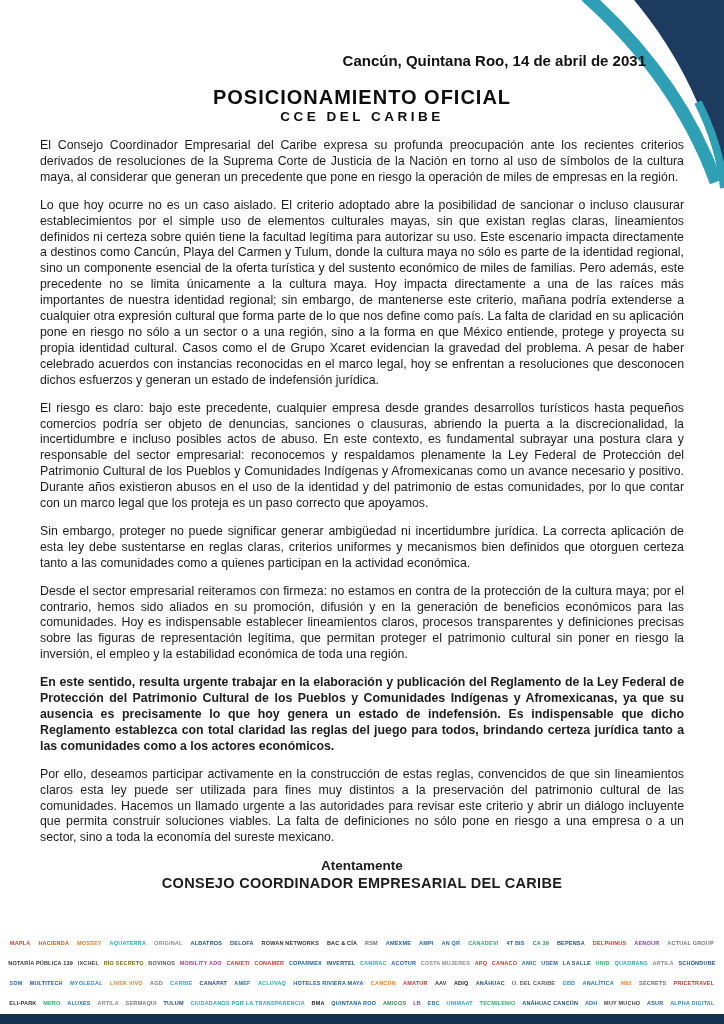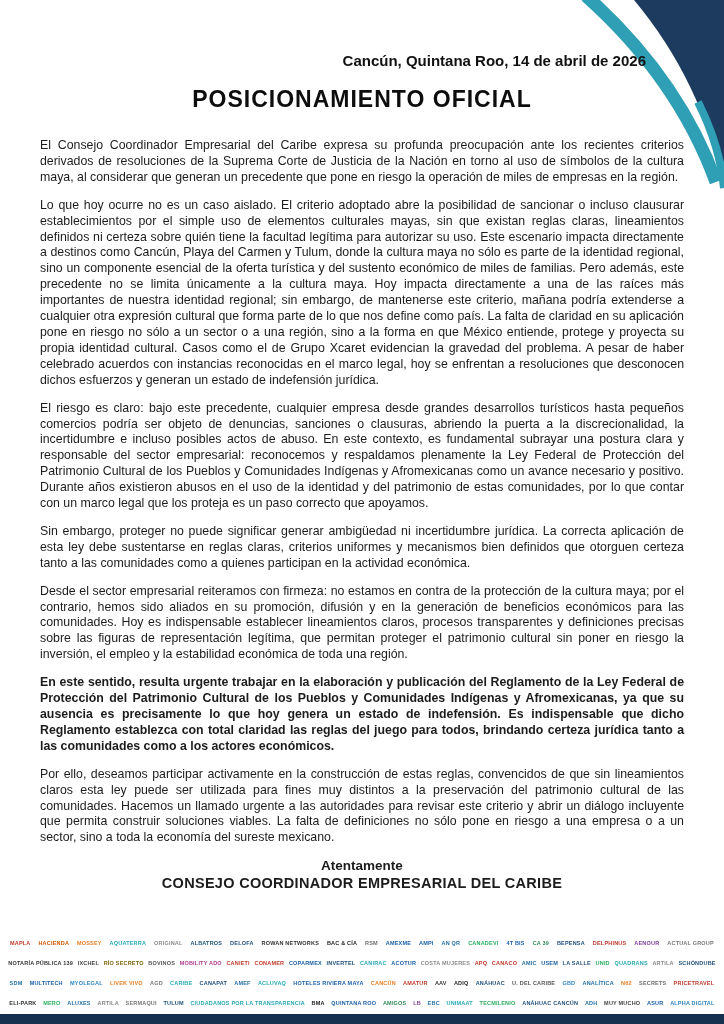--- a/index.html
+++ b/index.html
@@ -57,21 +57,21 @@
     font-size: 15px;
     font-weight: bold;
     color: #111;
   }
 
   .doc-title {
     position: absolute;
     top: 86px; left: 0;
     width: 724px;
     text-align: center;
-    font-size: 23px;
+    font-size: 20px;
     font-weight: bold;
     letter-spacing: 1px;
     color: #0d0d0d;
   }
   .doc-subtitle {
     position: absolute;
     top: 109px; left: 0;
     width: 724px;
     text-align: center;
     font-size: 13.5px;
@@ -150,23 +150,24 @@
     <path d="M180,0 H270 V186 C256,118 224,52 180,0 Z" fill="#1c3b5e"></path>
 
     <path d="M230,92 Q258,138 265,188" fill="none" stroke="#ffffff" stroke-width="6"></path>
 
     <path d="M244,102 Q266,146 270,188" fill="none" stroke="#2e9fb4" stroke-width="8"></path>
 
     <path d="M132,-4 Q224,78 262,182" fill="none" stroke="#2e9fb4" stroke-width="13"></path>
   </svg>
 
 
-  <div class="date-line">Cancún, Quintana Roo, 14 de abril de 2026</div>
+  <div class="date-line">Cancún, Quintana Roo, 14 de abril de 2031</div>
 
   <div class="doc-title">POSICIONAMIENTO OFICIAL</div>
+  <div class="doc-subtitle">CCE DEL CARIBE</div>
 
   <div class="body-text">
     <p>El Consejo Coordinador Empresarial del Caribe expresa su profunda preocupación ante los recientes criterios derivados de resoluciones de la Suprema Corte de Justicia de la Nación en torno al uso de símbolos de la cultura maya, al considerar que generan un precedente que pone en riesgo la operación de miles de empresas en la región.</p>
     <p>Lo que hoy ocurre no es un caso aislado. El criterio adoptado abre la posibilidad de sancionar o incluso clausurar establecimientos por el simple uso de elementos culturales mayas, sin que existan reglas claras, lineamientos definidos ni certeza sobre quién tiene la facultad legítima para autorizar su uso. Este escenario impacta directamente a destinos como Cancún, Playa del Carmen y Tulum, donde la cultura maya no sólo es parte de la identidad regional, sino un componente esencial de la oferta turística y del sustento económico de miles de familias. Pero además, este precedente no se limita únicamente a la cultura maya. Hoy impacta directamente a una de las raíces más importantes de nuestra identidad regional; sin embargo, de mantenerse este criterio, mañana podría extenderse a cualquier otra expresión cultural que forma parte de lo que nos define como país. La falta de claridad en su aplicación pone en riesgo no sólo a un sector o a una región, sino a la forma en que México entiende, protege y proyecta su propia identidad cultural.  Casos como el de Grupo Xcaret evidencian la gravedad del problema. A pesar de haber celebrado acuerdos con instancias reconocidas en el marco legal, hoy se enfrentan a resoluciones que desconocen dichos esfuerzos y generan un estado de indefensión jurídica.</p>
     <p>El riesgo es claro: bajo este precedente, cualquier empresa desde grandes desarrollos turísticos hasta pequeños comercios podría ser objeto de denuncias, sanciones o clausuras, abriendo la puerta a la discrecionalidad, la incertidumbre e incluso posibles actos de abuso. En este contexto, es fundamental subrayar una postura clara y responsable del sector empresarial: reconocemos y respaldamos plenamente la Ley Federal de Protección del Patrimonio Cultural de los Pueblos y Comunidades Indígenas y Afromexicanas como un avance necesario y positivo. Durante años existieron abusos en el uso de la identidad y del patrimonio de estas comunidades, por lo que contar con un marco legal que los proteja es un paso correcto que apoyamos.</p>
     <p>Sin embargo, proteger no puede significar generar ambigüedad ni incertidumbre jurídica. La correcta aplicación de esta ley debe sustentarse en reglas claras, criterios uniformes y mecanismos bien definidos que otorguen certeza tanto a las comunidades como a quienes participan en la actividad económica.</p>
     <p>Desde el sector empresarial reiteramos con firmeza: no estamos en contra de la protección de la cultura maya; por el contrario, hemos sido aliados en su promoción, difusión y en la generación de beneficios económicos para las comunidades. Hoy es indispensable establecer lineamientos claros, procesos transparentes y definiciones precisas sobre las figuras de representación legítima, que permitan proteger el patrimonio cultural sin poner en riesgo la inversión, el empleo y la estabilidad económica de toda una región.</p>
     <p class="bold">En este sentido, resulta urgente trabajar en la elaboración y publicación del Reglamento de la Ley Federal de Protección del Patrimonio Cultural de los Pueblos y Comunidades Indígenas y Afromexicanas, ya que su ausencia es precisamente lo que hoy genera un estado de indefensión. Es indispensable que dicho Reglamento establezca con total claridad las reglas del juego para todos, brindando certeza jurídica tanto a las comunidades como a los actores económicos.</p>
     <p>Por ello, deseamos participar activamente en la construcción de estas reglas, convencidos de que sin lineamientos claros esta ley puede ser utilizada para fines muy distintos a la preservación del patrimonio cultural de las comunidades. Hacemos un llamado urgente a las autoridades para revisar este criterio y abrir un diálogo incluyente que permita construir soluciones viables. La falta de definiciones no sólo pone en riesgo a una empresa o a un sector, sino a toda la economía del sureste mexicano.</p>
 

